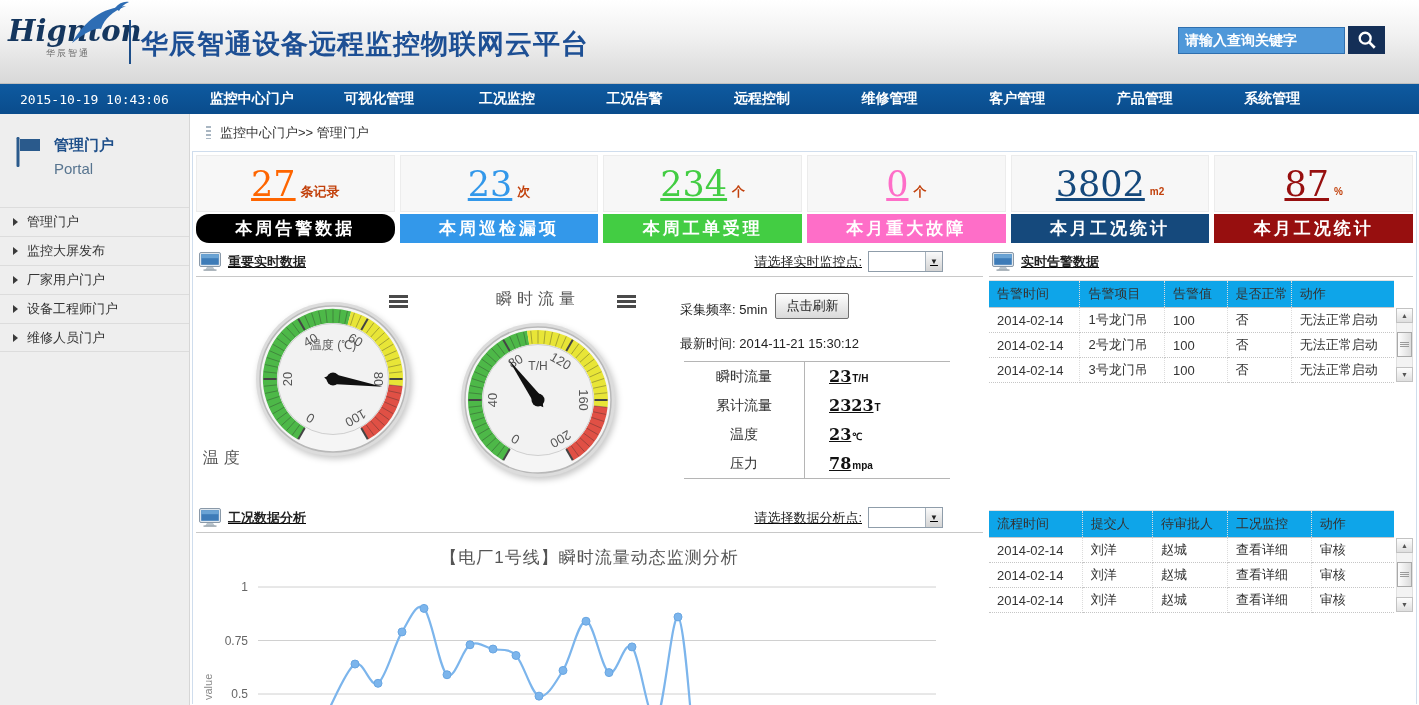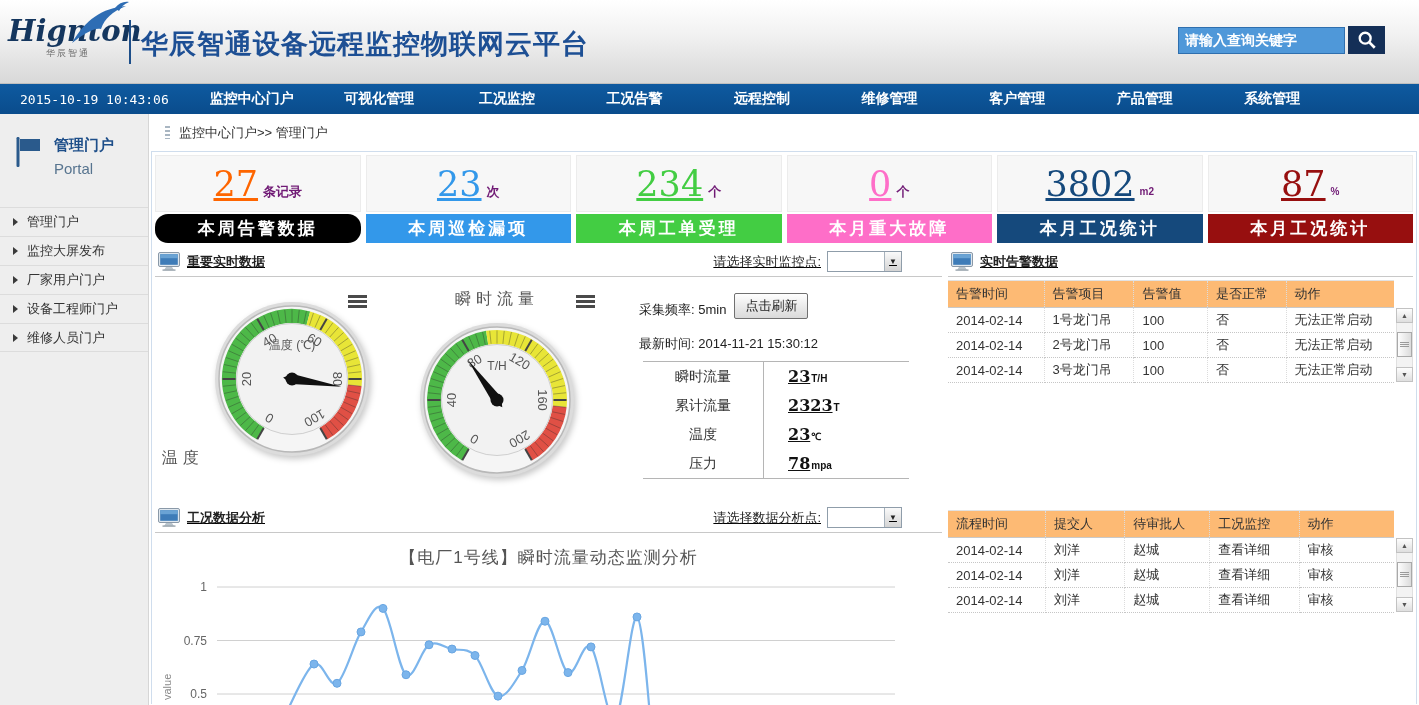--- a/index.html
+++ b/index.html
@@ -28,21 +28,21 @@
   
   .navbar { height:30px; background:linear-gradient(#0e5aa0,#0a4c8c); color:#fff;
     display:flex; align-items:center; }
   .nav-time { width:188px; padding-left:20px; font-family:"DejaVu Sans Mono", monospace;
     font-size:13px; }
   .nav-items { display:flex; width:1148px; }
   .nav-item { flex:1; text-align:center; font-size:14px; font-weight:bold; cursor:pointer; }
 
   
   .body-row { display:flex; height:591px; }
-  .sidebar { width:149px; background:#eeeeee; border-right:1px solid #d6d6d6; }
+  .sidebar { width:190px; background:#eeeeee; border-right:1px solid #d6d6d6; }
   .portal-head { padding:22px 0 0 14px; display:flex; }
   .portal-texts { margin-left:12px; }
   .portal-title { font-size:15px; font-weight:bold; color:#1d4e89; }
   .portal-sub { font-size:15px; color:#57748f; margin-top:5px; }
   .side-menu { list-style:none; margin:30px 0 0; padding:0; }
   .side-item { position:relative; height:29px; line-height:28px; border-top:1px solid #dcdcdc;
     font-size:13px; color:#333; padding-left:27px; cursor:pointer; }
   .side-item:last-child { border-bottom:1px solid #dcdcdc; }
   .caret { position:absolute; left:13px; top:10px; width:0; height:0;
     border-top:4px solid transparent; border-bottom:4px solid transparent;
@@ -54,21 +54,21 @@
   .crumb-icon { width:5px; height:13px; margin-right:9px;
     background:repeating-linear-gradient(#a9b6c2 0 2px, transparent 2px 4px); }
   .content { margin:0 2px; border:1px solid #cfdded; border-bottom:0; height:553px; padding:3px; }
 
   
   .stats-row { display:flex; gap:5px; }
   .stat-card { flex:1; cursor:pointer; }
   .stat-top { height:57px; background:#f7f7f7; border:1px solid #ececec;
     display:flex; align-items:center; justify-content:center; }
   .stat-value { font-family:"DejaVu Serif", serif; font-size:35px; text-decoration:underline; }
-  .stat-unit { font-size:13px; font-weight:bold; color:#701a75; margin-left:5px; margin-top:16px; }
+  .stat-unit { font-size:13px; font-weight:bold; color:#c2410c; margin-left:5px; margin-top:16px; }
   .stat-unit.small { font-size:10px; }
   .stat-banner { height:29px; line-height:29px; text-align:center; color:#fff;
     font-size:17px; font-weight:bold; letter-spacing:3px; margin-top:2px; }
 
   
   .panels { display:flex; margin-top:4px; gap:6px; }
   .left-col { width:787px; }
   .right-col { flex:1; }
   .section-head { height:30px; display:flex; align-items:center; border-bottom:1px solid #c8c8c8;text-decoration:underline; }
   .monitor-icon { margin:0 7px 0 3px; display:flex; }
@@ -102,21 +102,21 @@
     font-size:14px; color:#333; }
   .reading-val-cell { border-left:1px solid #b5b5b5; flex:1; display:flex;
     align-items:center; padding-left:24px; }
   .reading-value { font-family:"DejaVu Serif", serif; font-weight:bold; font-size:16px;
     text-decoration:underline; color:#111; }
   .reading-unit { font-size:10px; font-weight:bold; color:#111; margin-left:1px; margin-top:3px; }
 
   
   .table-wrap { display:flex; margin-top:3px; }
   .data-table { border-collapse:collapse; table-layout:fixed; flex:1; font-size:13px; color:#333; }
-  .data-table th { background:#fdba74; height:27px; text-align:left; padding-left:8px;
+  .data-table th { background:#0ea5e9; height:27px; text-align:left; padding-left:8px;
     font-weight:normal; border-top:1px solid #e2e2e2; border-bottom:1px solid #c9c9c9; }
   .data-table td { height:25px; padding-left:8px; border-bottom:1px dotted #c6c6c6;
     overflow:hidden; white-space:nowrap; }
   .data-table th:not(:last-child), .data-table td:not(:last-child) {
     border-right:1px dotted #dcdcdc; }
   .vscroll { width:17px; margin-left:2px; margin-top:28px; height:74px;
     display:flex; flex-direction:column; }
   .vs-btn { height:15px; border:1px solid #c2c2c2; background:linear-gradient(#fdfdfd,#dfdfdf);
     font-size:7px; color:#555; display:flex; align-items:center; justify-content:center;
     cursor:pointer; }

